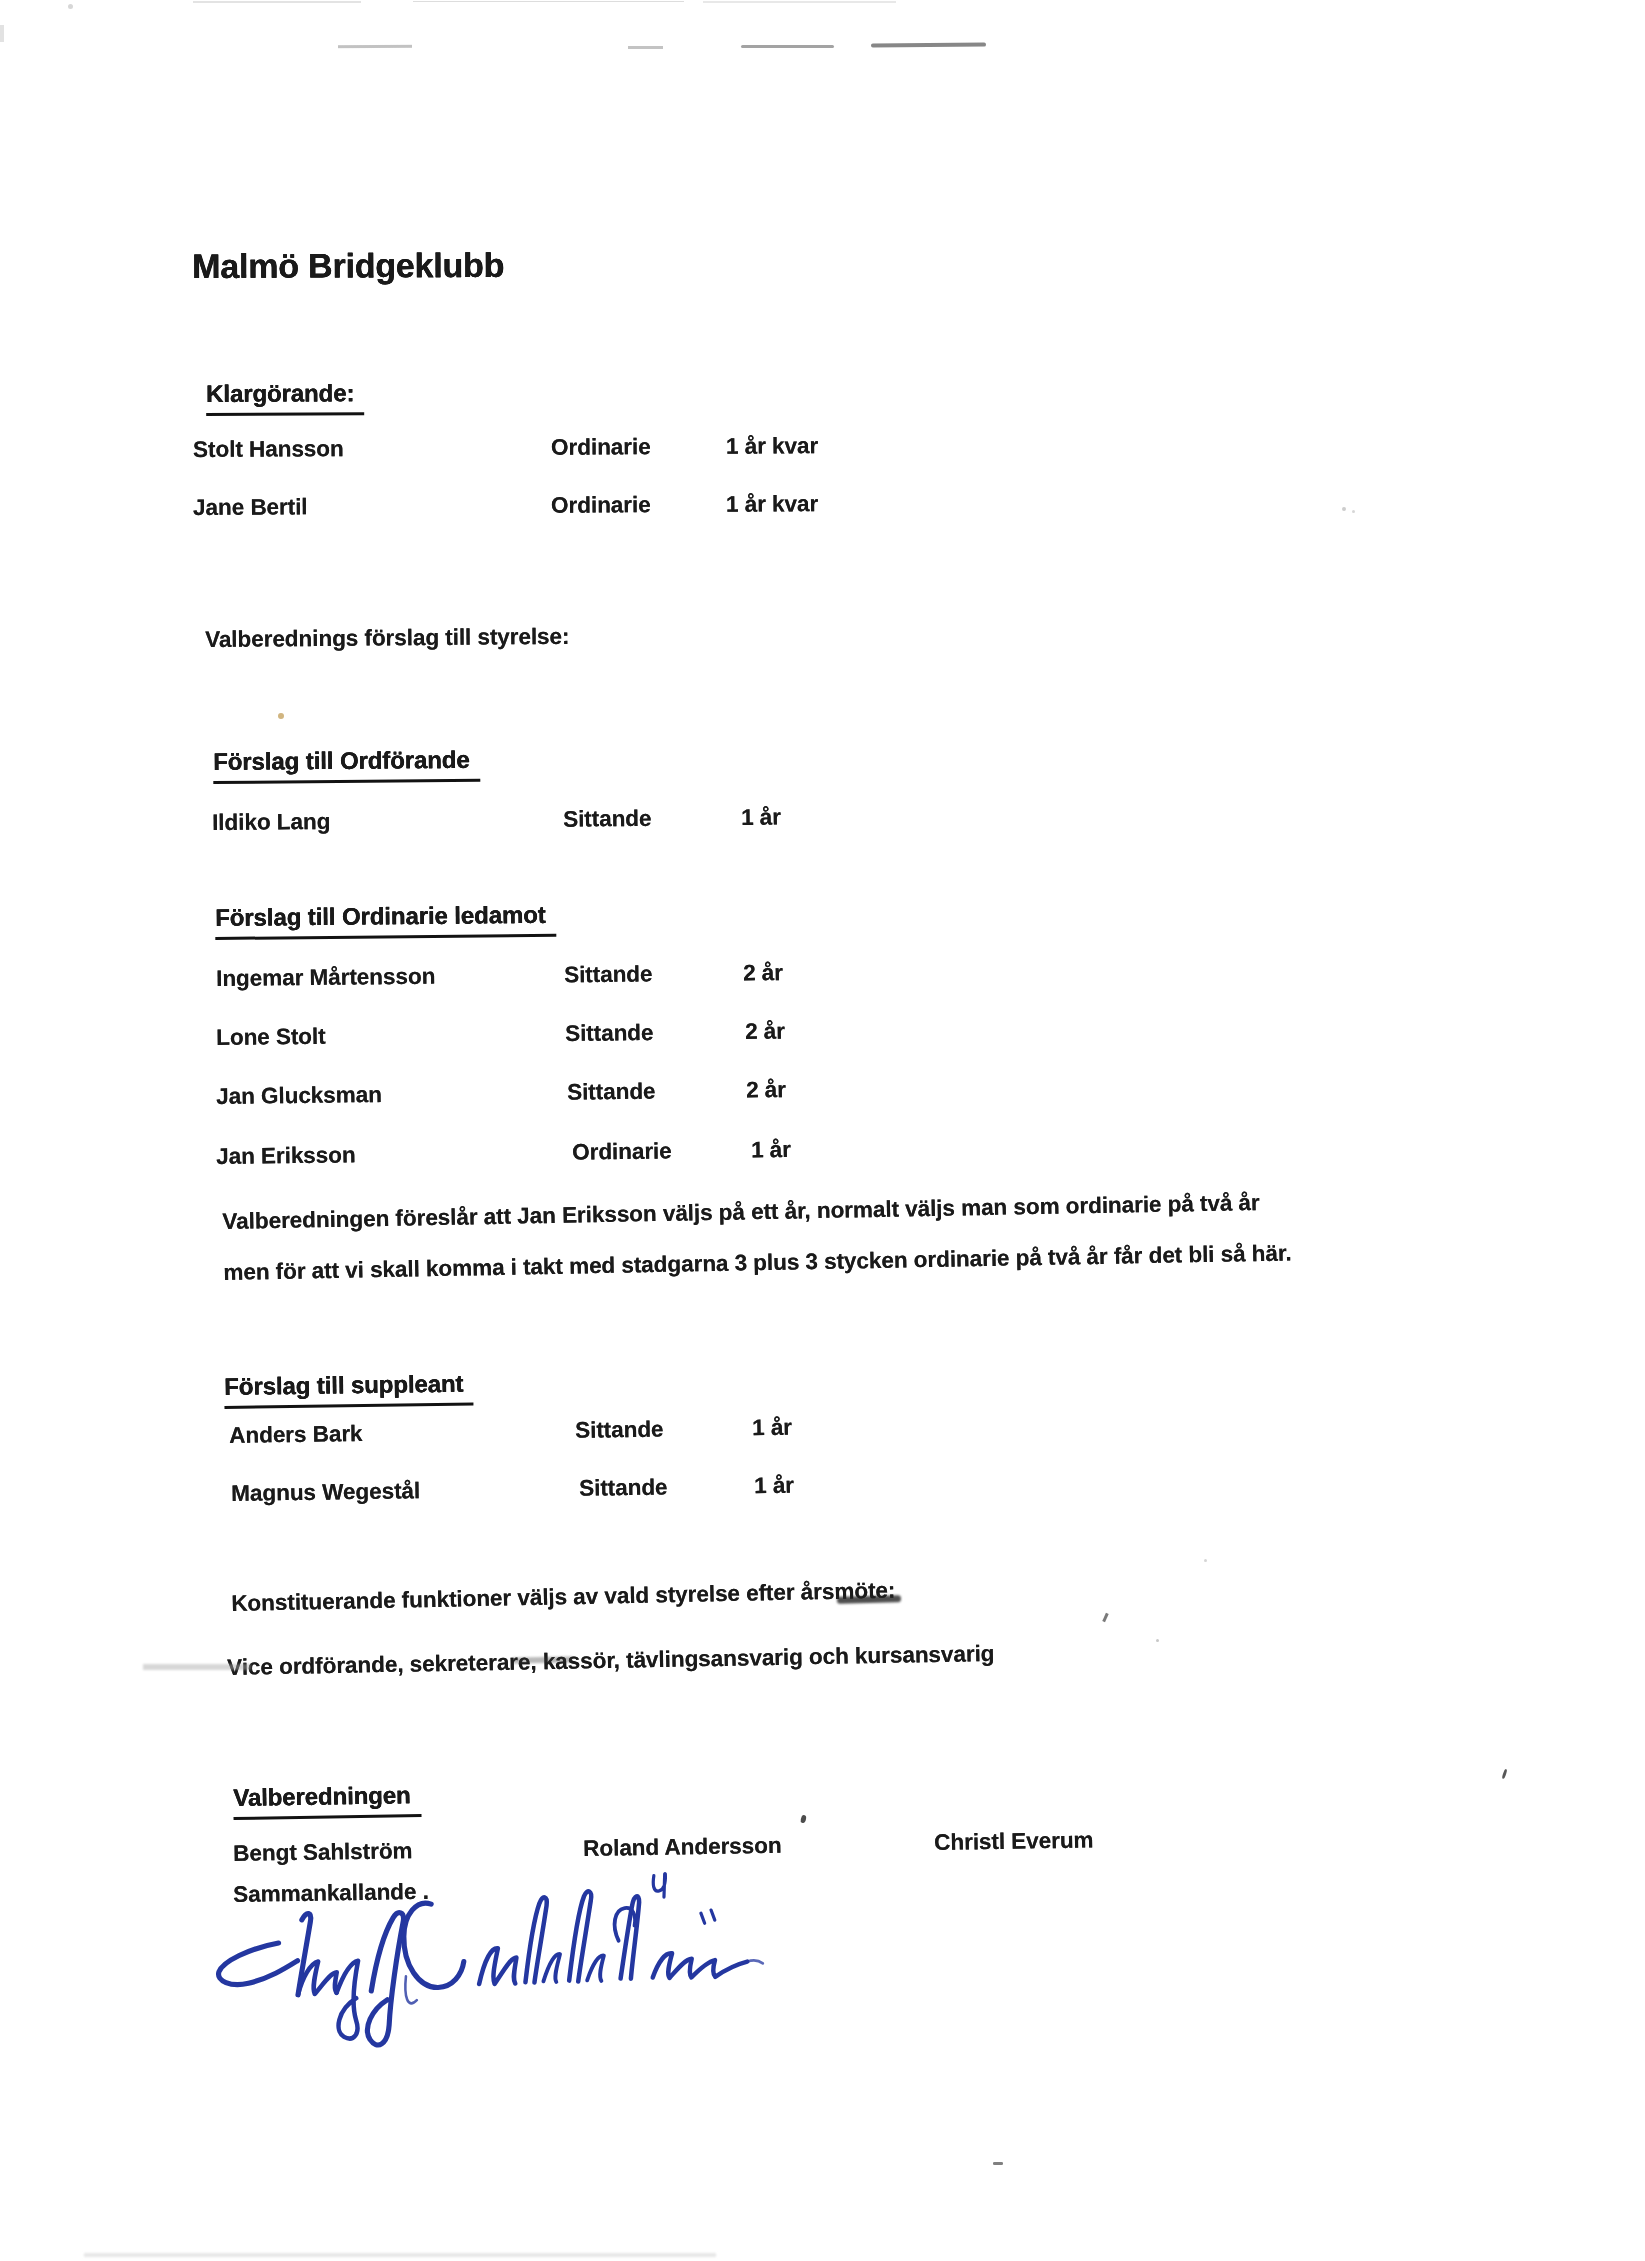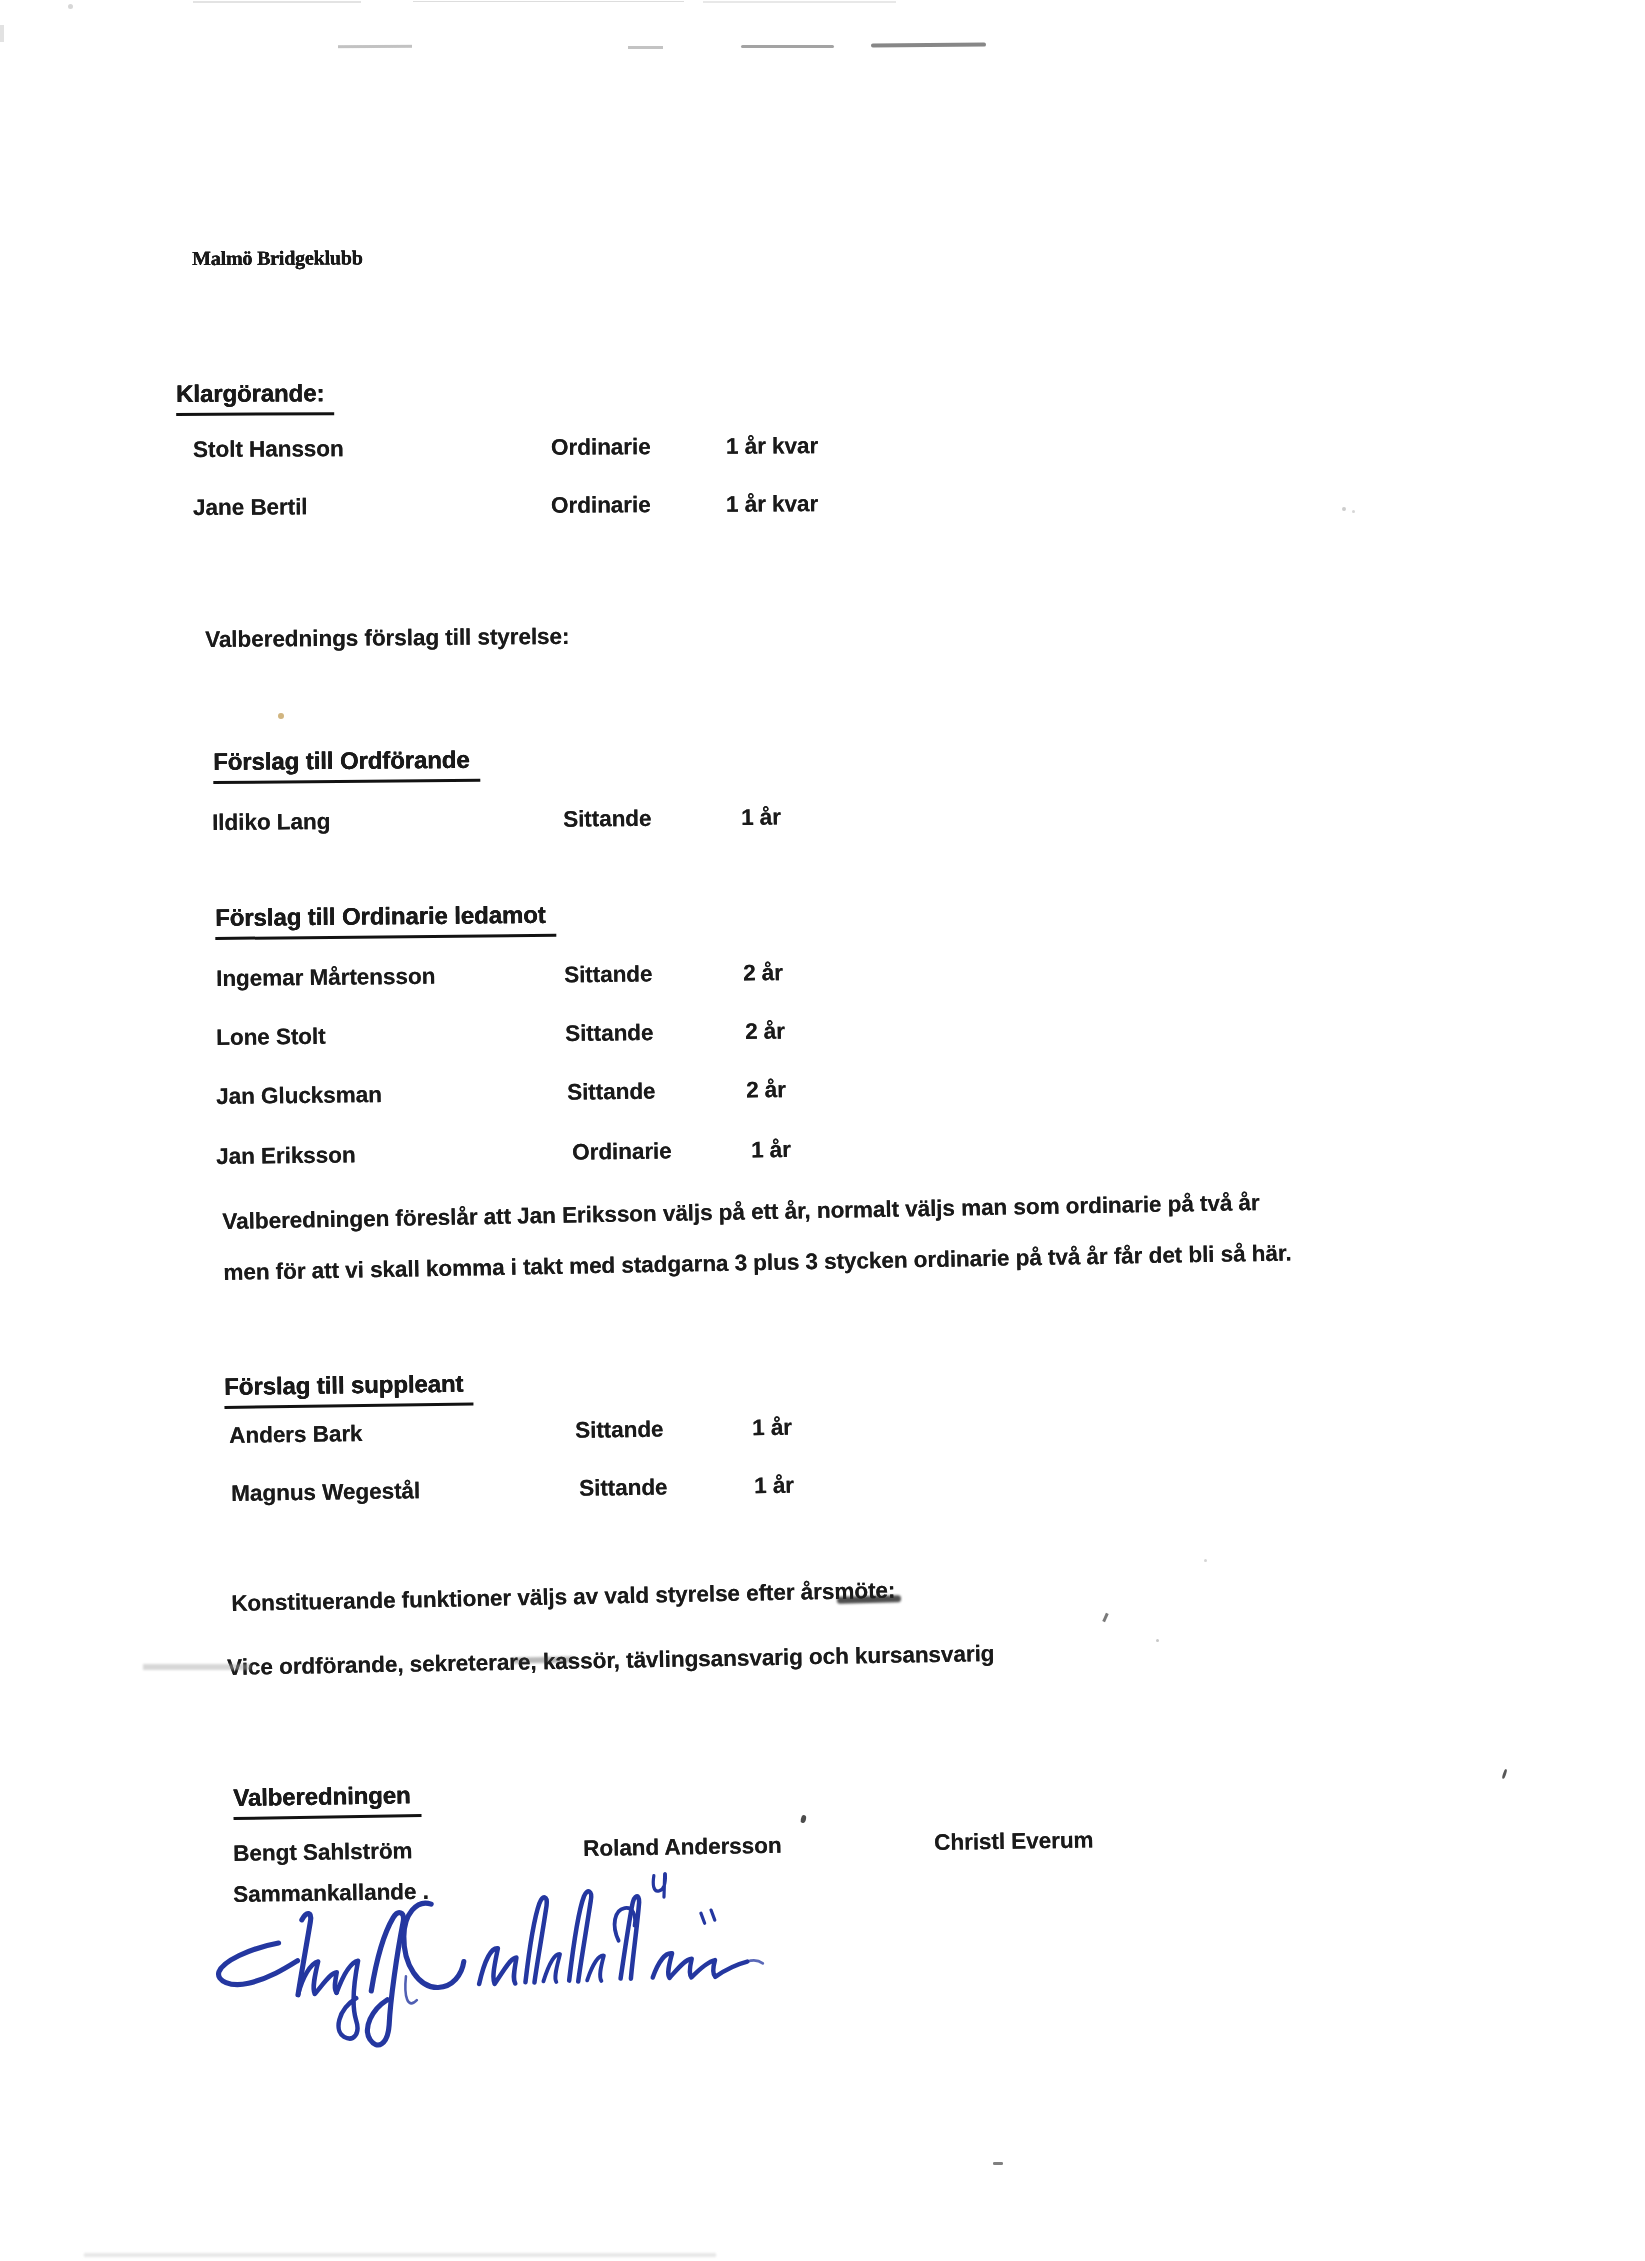--- a/index.html
+++ b/index.html
@@ -7,44 +7,43 @@
     width:1645px;height:2261px;position:relative;overflow:hidden;
     font-family:"Liberation Sans", sans-serif;
     color:#1a1a1a;
   }
   .abs{position:absolute;white-space:nowrap;transform-origin:left top;}
   .txt{
     font-size:22.6px;font-weight:700;letter-spacing:-0.1px;
     text-shadow:0 0 0.5px rgba(15,15,15,.75);
   }
   .title{
-    font-size:20px;font-weight:700;letter-spacing:-0.2px;
+    font-size:34px;font-weight:700;letter-spacing:-0.2px;
     text-shadow:0.3px 0 0 #111, 0 0 0.5px rgba(0,0,0,.8);
-    font-family:Liberation Serif, serif;
   }
   .heading{
     font-size:24px;font-weight:700;letter-spacing:-0.1px;
     text-shadow:0.3px 0 0 #121212, 0 0 0.6px rgba(0,0,0,.8);
   }
   .h-ul{
     display:inline-block;border-bottom:3.2px solid #121212;
     padding:0 10.3px 4.5px 0;
   }
   .row{position:absolute;height:32px;width:967px;transform-origin:left top;}
   .cell{position:absolute;top:0;white-space:nowrap;}
   .note{line-height:51px;}
   .art{position:absolute;pointer-events:none;}
   .sig{position:absolute;transform-origin:left center;}
 </style>
 </head>
 <body>
 
 <div class="abs title" style="left:192px;top:247px;transform:rotate(-0.2deg)">Malmö Bridgeklubb</div>
 
-<div class="abs heading" style="left:176px;top:380px;transform:rotate(-0.3deg)">
+<div class="abs heading" style="left:206px;top:380px;transform:rotate(-0.3deg)">
   <span class="h-ul">Klargörande:</span>
 </div>
 
 <div class="row txt" style="left:193px;top:437px;transform:rotate(-0.35deg)">
   <span class="cell" style="left:0">Stolt Hansson</span>
   <span class="cell" style="left:358px">Ordinarie</span>
   <span class="cell" style="left:533px">1 år kvar</span>
 </div>
 <div class="row txt" style="left:193px;top:495px;transform:rotate(-0.35deg)">
   <span class="cell" style="left:0">Jane Bertil</span>

